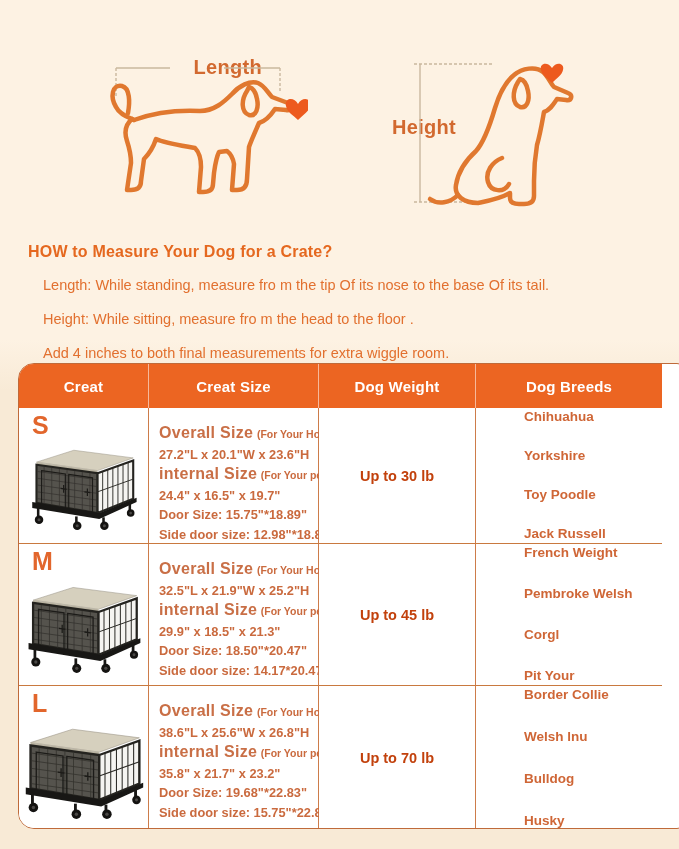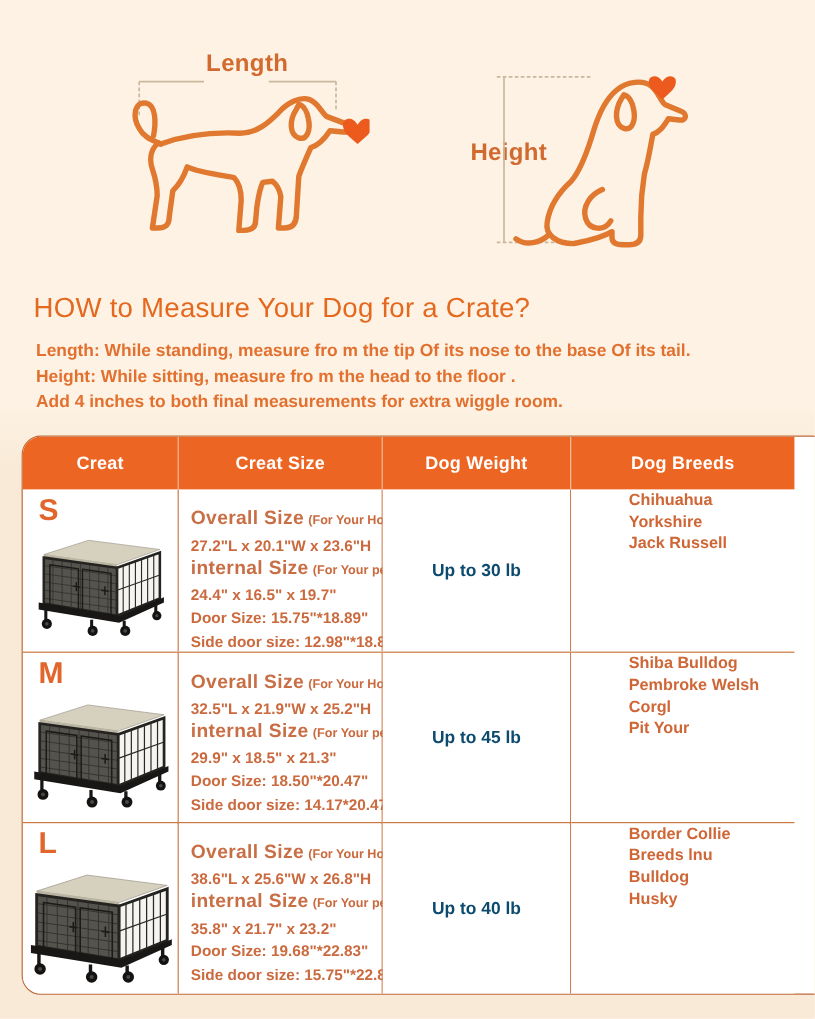--- a/index.html
+++ b/index.html
@@ -11,34 +11,34 @@
     position:relative;
     width:679px;height:849px;
     overflow:hidden;
     background:linear-gradient(180deg,#fdf2e3 0%,#fdf2e3 40%,#f8ead6 46%,#f8ead6 100%);
   }
   
   .measure-label{
     position:absolute;
     font-size:20px;font-weight:bold;color:#d2692f;letter-spacing:.3px;
   }
-  .label-length{left:150px;top:42px;width:112px;text-align:center;}
+  .label-length{left:150px;top:56px;width:112px;text-align:right;}
   .label-height{left:392px;top:116px;}
   .dog-svg{position:absolute;}
   .dog-standing{left:98px;top:54px;width:210px;height:155px;}
   .dog-sitting{left:400px;top:52px;width:185px;height:160px;}
   
   .intro{position:absolute;left:28px;top:243px;width:636px;}
   .intro h1{
     margin:0 0 14px 0;
-    font-size:23px;font-weight:normal;color:#e5681f;letter-spacing:.2px;
+    font-size:16px;font-weight:bold;color:#e5681f;letter-spacing:.2px;
   }
   .intro p{
-    margin:2px;white-space:nowrap;
-    font-size:14.5px;font-weight:bold;color:#e2702f;line-height:19px;
+    margin:15px;white-space:nowrap;
+    font-size:14.5px;font-weight:normal;color:#e2702f;line-height:19px;
   }
   
   .crate-table{
     position:absolute;left:18px;top:363px;
     width:675px;height:466px;
     display:grid;
     grid-template-columns:130px 170px 157px 186px;
     grid-template-rows:44px 135px 142px 145px;
     border:1.5px solid #bf6a3a;
     border-radius:16px;
@@ -63,24 +63,24 @@
   .crate-img{margin-top:14px;}
   .size-cell{
     padding:15px 4px 0 10px;
     font-size:12.8px;font-weight:bold;color:#ca6a3e;line-height:19.5px;
     white-space:nowrap;
   }
   .size-head{font-size:16px;letter-spacing:.3px;color:#c96f46;}
   .size-note{font-size:10.5px;letter-spacing:0;}
   .weight-cell{
     display:flex;align-items:center;justify-content:center;
-    font-size:14.5px;font-weight:bold;color:#0c4a6e;
+    font-size:14.5px;font-weight:bold;color:#c2410c;
   }
   .breeds-cell{
-    display:flex;flex-direction:column;justify-content:flex-start;
+    display:flex;flex-direction:column;justify-content:space-between;
     padding-left:48px;
     font-size:13.5px;font-weight:bold;color:#cf6636;line-height:18px;
   }
   .hidden-defs{position:absolute;width:0;height:0;overflow:hidden;}
 </style>
 </head>
 <body>
 
 <div class="page">
 
@@ -216,61 +216,62 @@
       <div>27.2"L x 20.1"W x 23.6"H</div>
       <div><span class="size-head">internal Size</span> <span class="size-note">(For Your pet ):</span></div>
       <div>24.4" x 16.5" x 19.7"</div>
       <div>Door Size: 15.75"*18.89"</div>
       <div>Side door size: 12.98"*18.89"</div>
     </div>
     <div class="cell weight-cell col-divider">Up to 30 lb</div>
     <div class="cell breeds-cell">
       <div>Chihuahua</div>
       <div>Yorkshire</div>
+      <div>Toy Poodle</div>
       <div>Jack Russell</div>
     </div>
 
     <div class="cell crate-cell col-divider row-divider">
       <span class="size-letter">M</span>
       <svg class="crate-img" width="120" height="104" viewBox="0 0 132 114">
           <use href="#crate"></use>
         </svg>
     </div>
     <div class="cell size-cell col-divider row-divider">
       <div><span class="size-head">Overall Size</span> <span class="size-note">(For Your Home):</span></div>
       <div>32.5"L x 21.9"W x 25.2"H</div>
       <div><span class="size-head">internal Size</span> <span class="size-note">(For Your pet ):</span></div>
       <div>29.9" x 18.5" x 21.3"</div>
       <div>Door Size: 18.50"*20.47"</div>
       <div>Side door size:  14.17*20.47"</div>
     </div>
     <div class="cell weight-cell col-divider row-divider">Up to 45 lb</div>
     <div class="cell breeds-cell row-divider">
-      <div>Shiba Bulldog</div>
+      <div>French Weight</div>
       <div>Pembroke Welsh</div>
       <div>Corgl</div>
       <div>Pit Your</div>
     </div>
 
     <div class="cell crate-cell col-divider row-divider">
       <span class="size-letter">L</span>
       <svg class="crate-img" width="126" height="109" viewBox="0 0 132 114">
           <use href="#crate"></use>
         </svg>
     </div>
     <div class="cell size-cell col-divider row-divider">
       <div><span class="size-head">Overall Size</span> <span class="size-note">(For Your Home):</span></div>
       <div>38.6"L x 25.6"W x 26.8"H</div>
       <div><span class="size-head">internal Size</span> <span class="size-note">(For Your pet ):</span></div>
       <div>35.8" x 21.7" x 23.2"</div>
       <div>Door Size: 19.68"*22.83"</div>
       <div>Side door size: 15.75"*22.83"</div>
     </div>
-    <div class="cell weight-cell col-divider row-divider">Up to 40 lb</div>
+    <div class="cell weight-cell col-divider row-divider">Up to 70 lb</div>
     <div class="cell breeds-cell row-divider">
       <div>Border Collie</div>
-      <div>Breeds lnu</div>
+      <div>Welsh lnu</div>
       <div>Bulldog</div>
       <div>Husky</div>
     </div>
   </div>
 
 </div>
 
 </body></html>

